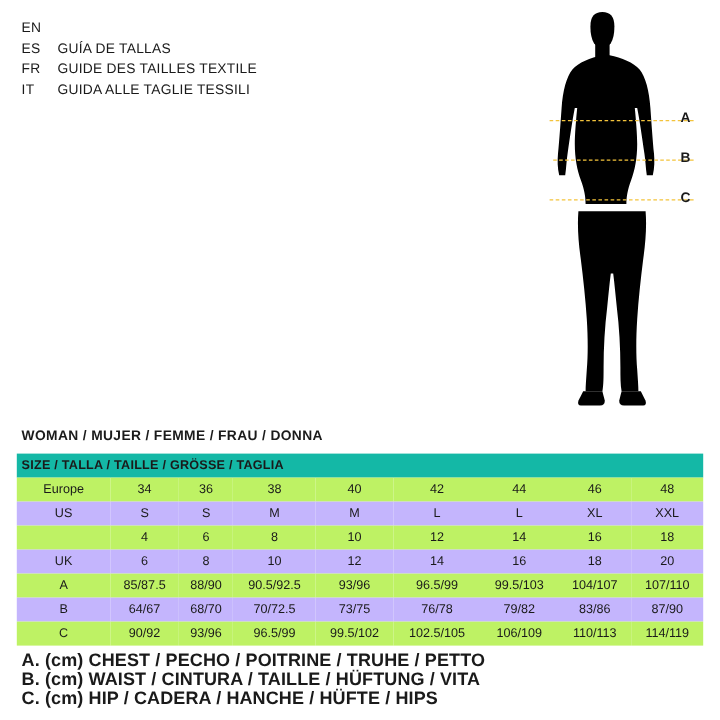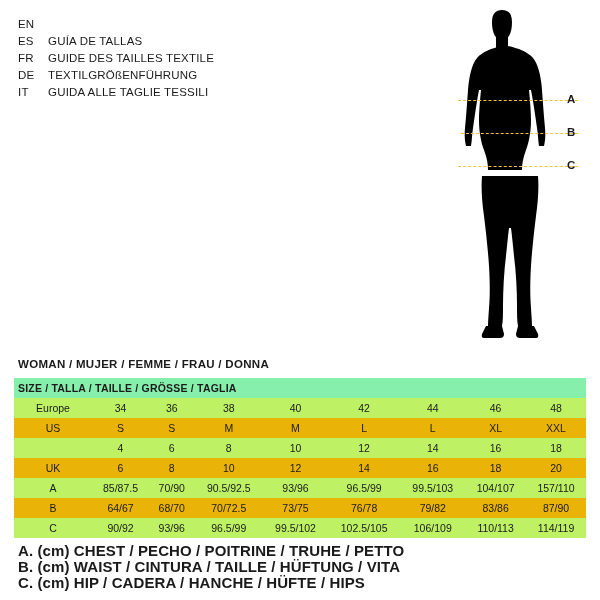--- a/index.html
+++ b/index.html
@@ -90,33 +90,33 @@
     width: 572px;
     font-size: 10.5px;
   }
   table.size-table td, table.size-table th {
     padding: 2px 4px;
     height: 16px;
     text-align: center;
     font-weight: normal;
   }
   tr.header-row {
-    background: #86efac;
+    background: #14b8a6;
   }
   tr.header-row td {
     text-align: left;
     font-weight: bold;
     font-size: 10.5px;
     letter-spacing: 0.2px;
   }
   tr.shaded {
     background: #bef264;
   }
   tr.plain {
-    background: #eab308;
+    background: #c4b5fd;
   }
   td.rowlabel {
     text-align: left;
     padding-left: 6px;
     width: 70px;
   }
 
   
   .legend {
     position: absolute;
@@ -140,24 +140,20 @@
     <div class="lang-row">
       <span class="lang-code">EN</span>
     </div>
     <div class="lang-row">
       <span class="lang-code">ES</span>
       <span class="lang-text">GUÍA DE TALLAS</span>
     </div>
     <div class="lang-row">
       <span class="lang-code">FR</span>
       <span class="lang-text">GUIDE DES TAILLES TEXTILE</span>
-    </div>
-    <div class="lang-row">
-      <span class="lang-code">DE</span>
-      <span class="lang-text">TEXTILGRÖßENFÜHRUNG</span>
     </div>
     <div class="lang-row">
       <span class="lang-code">IT</span>
       <span class="lang-text">GUIDA ALLE TAGLIE TESSILI</span>
     </div>
   </div>
 
   <div class="figure-wrap">
     <svg class="figure-svg" width="160" height="360" viewBox="0 0 160 360">
       <g fill="#000000">
@@ -278,27 +274,27 @@
           <td>12</td>
           <td>14</td>
           <td>16</td>
           <td>18</td>
           <td>20</td>
         </tr>
 
         <tr class="shaded">
           <td class="rowlabel">A</td>
           <td>85/87.5</td>
-          <td>70/90</td>
+          <td>88/90</td>
           <td>90.5/92.5</td>
           <td>93/96</td>
           <td>96.5/99</td>
           <td>99.5/103</td>
           <td>104/107</td>
-          <td>157/110</td>
+          <td>107/110</td>
         </tr>
 
         <tr class="plain">
           <td class="rowlabel">B</td>
           <td>64/67</td>
           <td>68/70</td>
           <td>70/72.5</td>
           <td>73/75</td>
           <td>76/78</td>
           <td>79/82</td>

